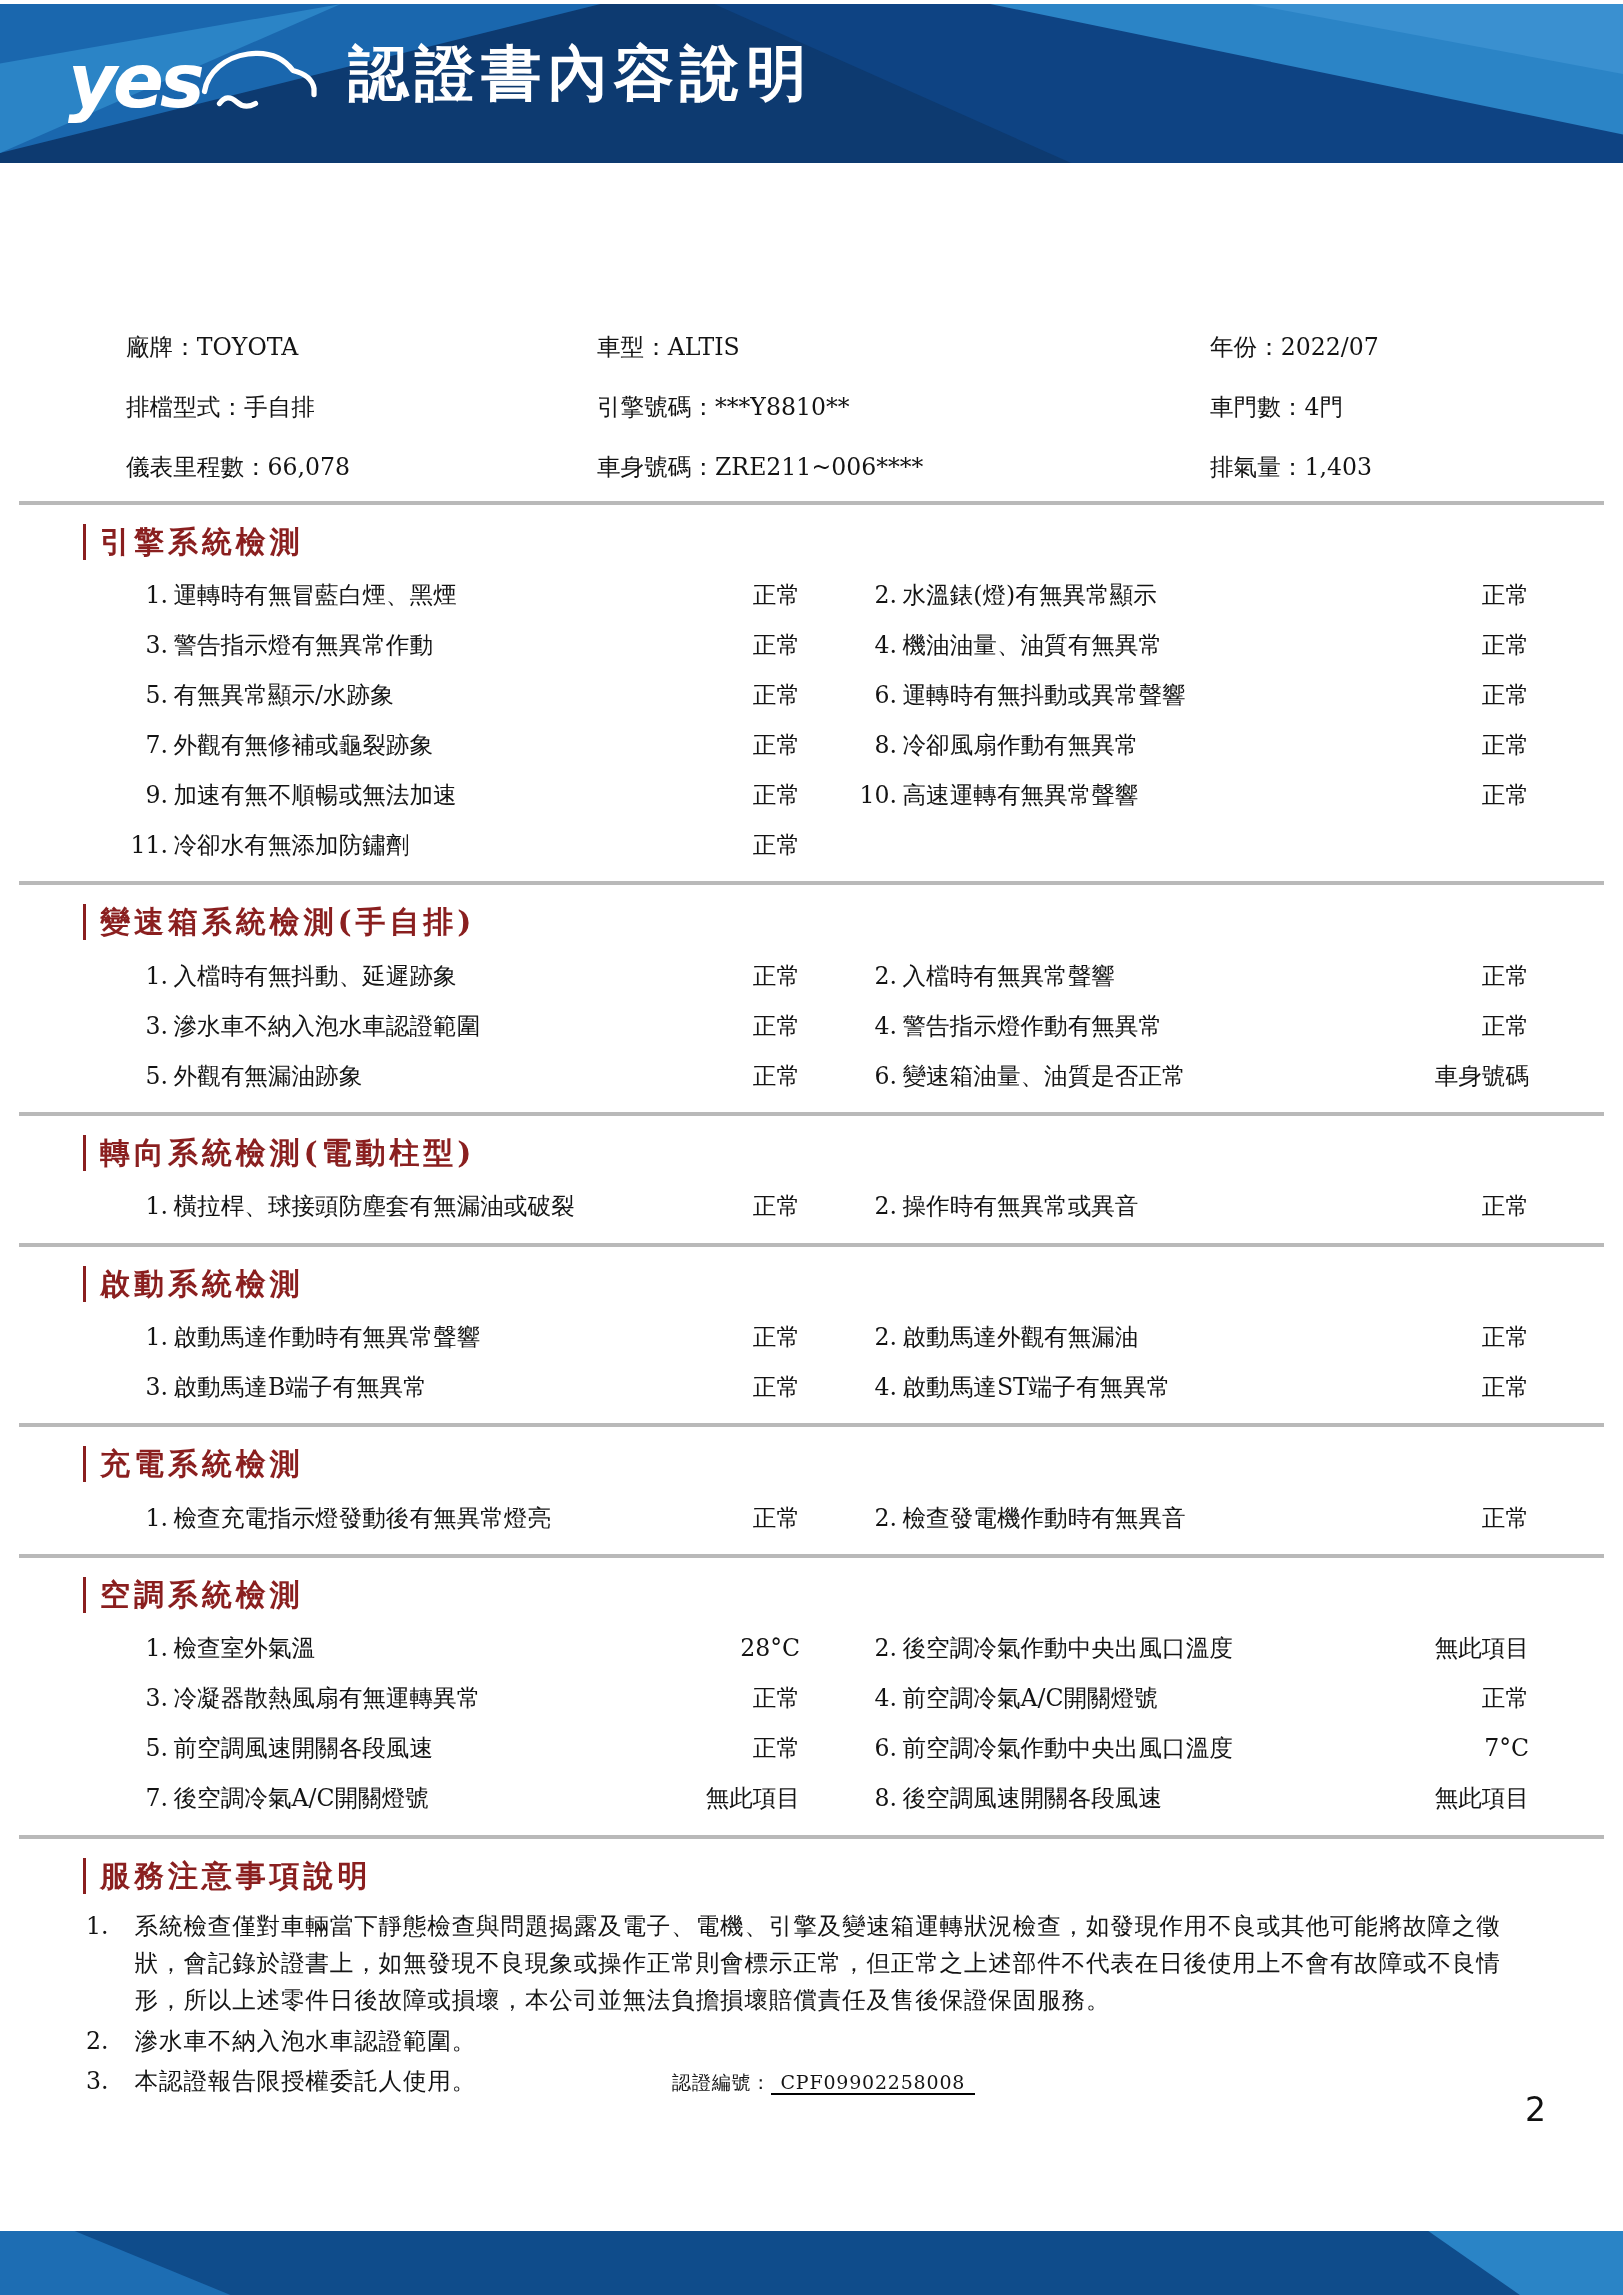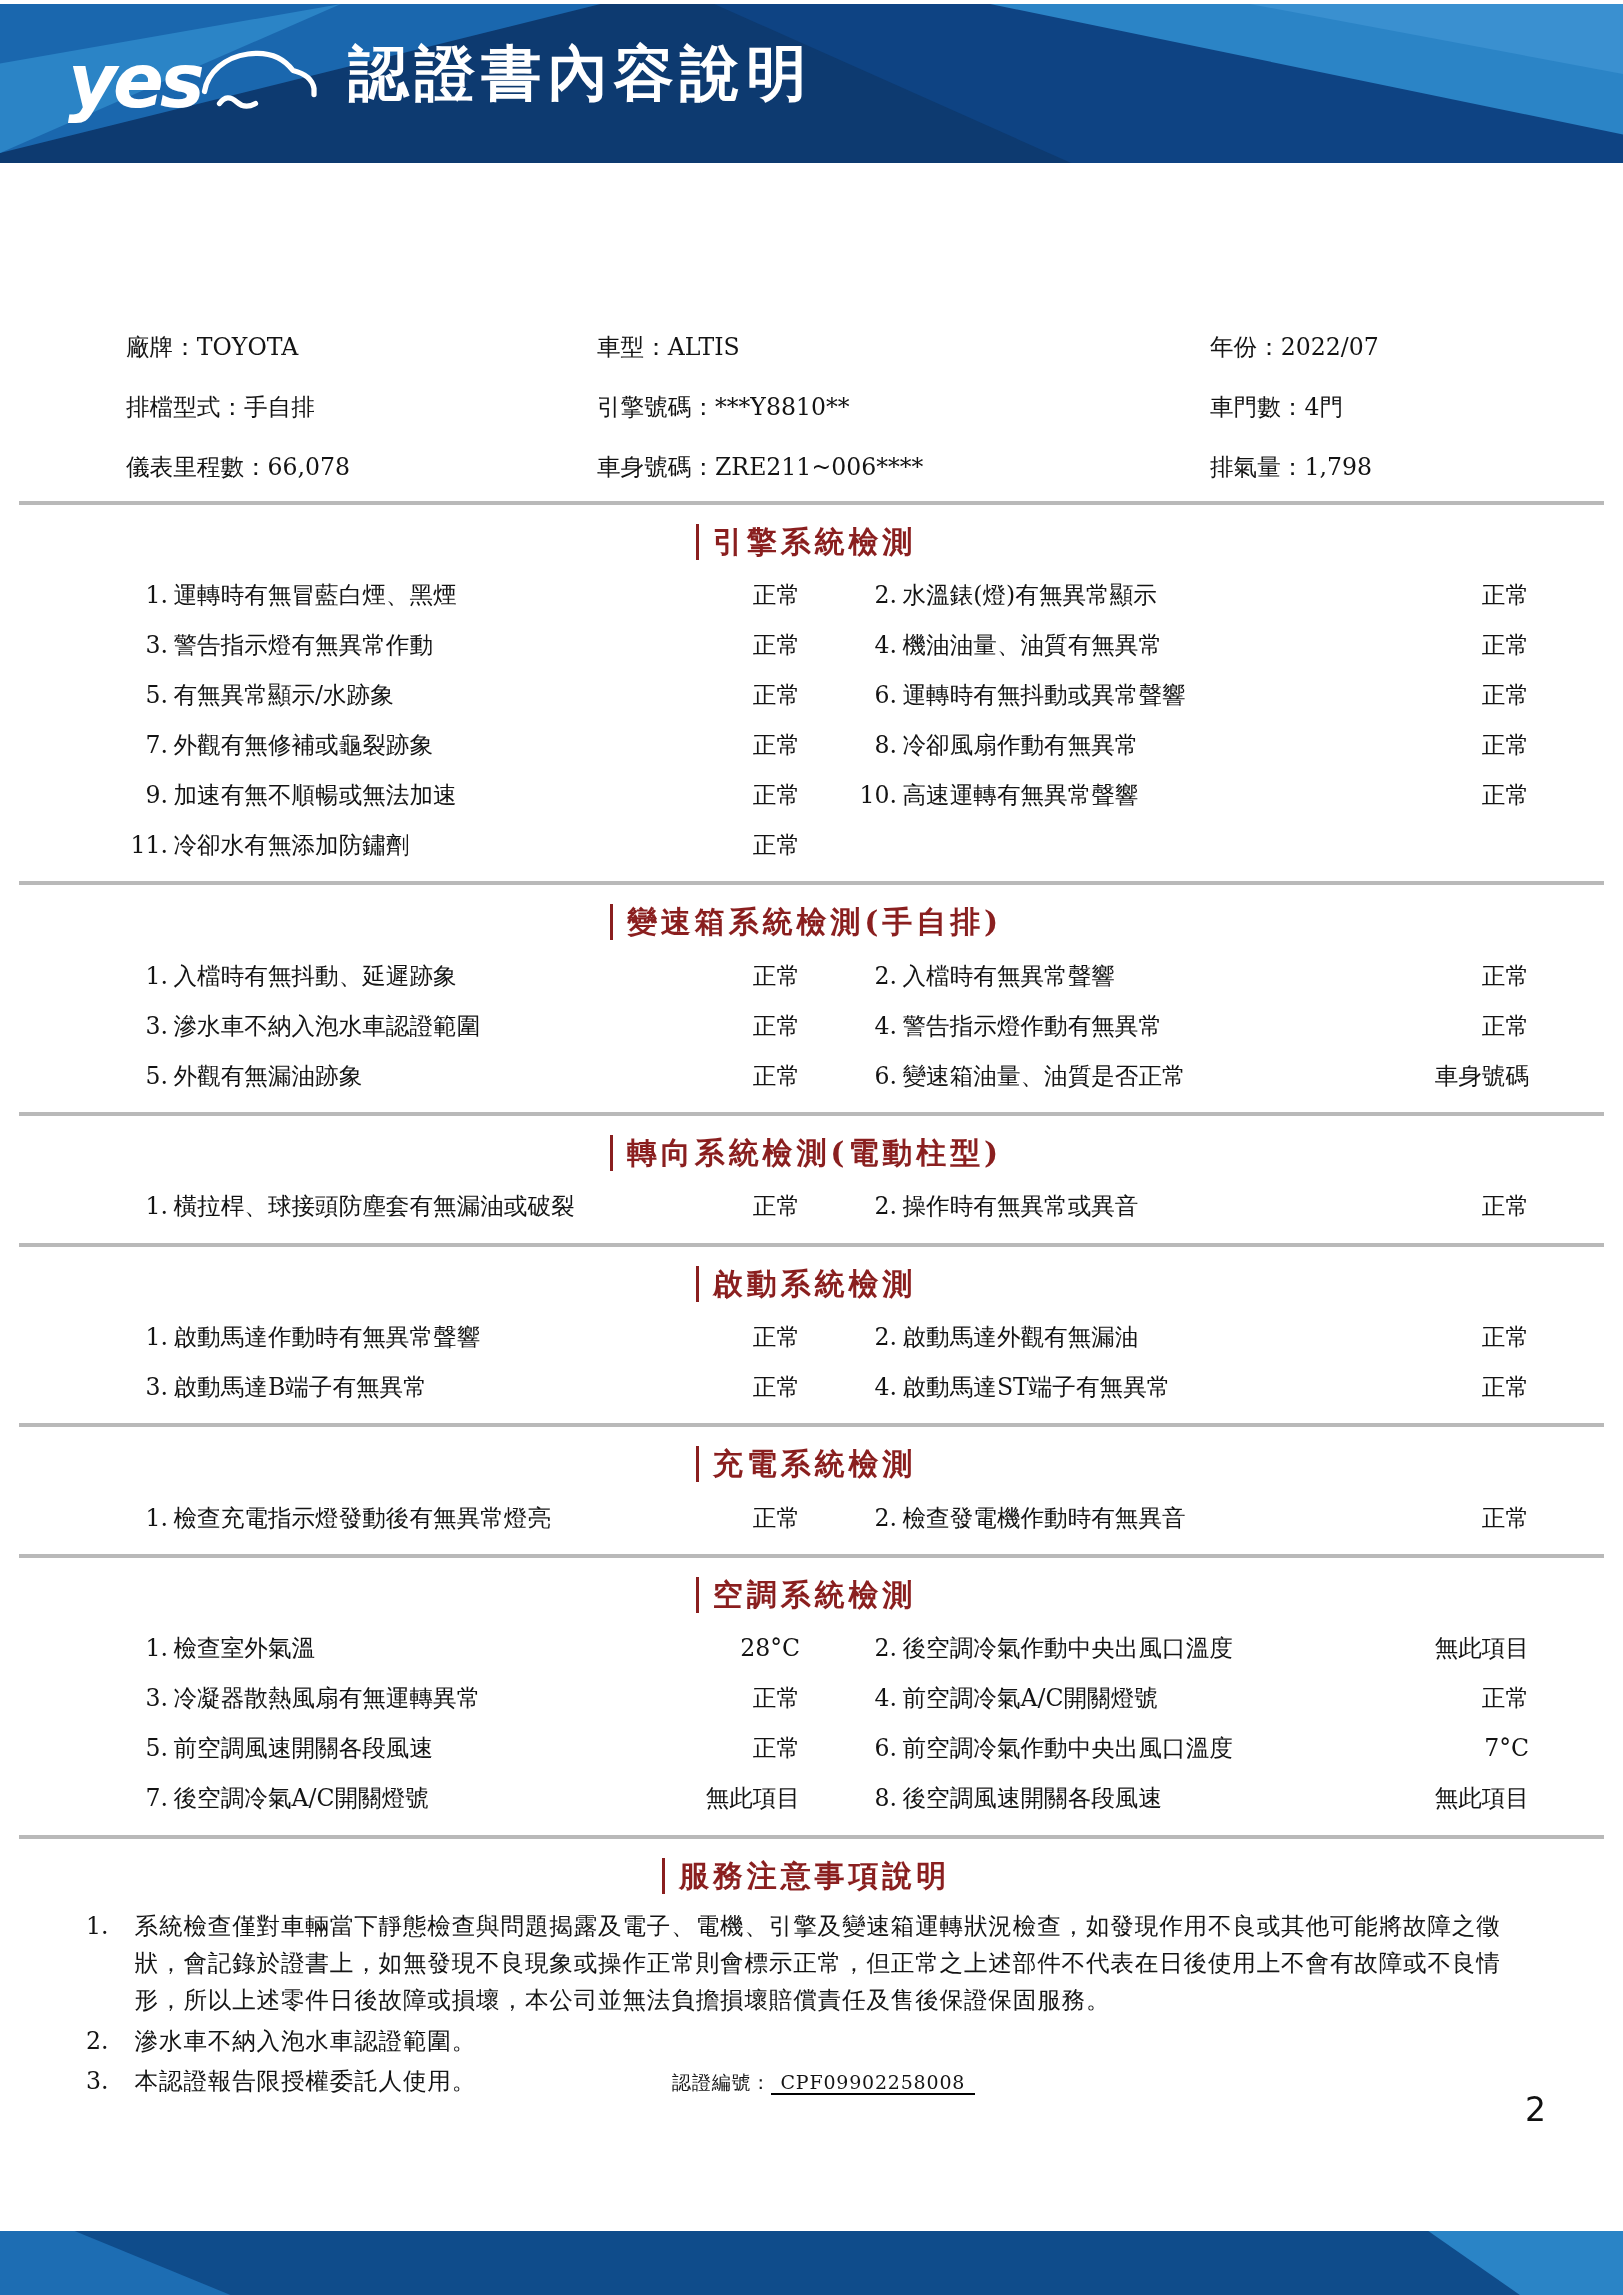--- a/index.html
+++ b/index.html
@@ -39,21 +39,21 @@
     display:grid;grid-template-columns:471px 613px 1fr;row-gap:29px;
     padding:20.4px 79px 0 126px;font-size:23.6px;line-height:31px;
   }
   .vi-field{white-space:nowrap}
 
   .rule{height:3.9px;background:var(--rule-gray,#b9b9b9);margin:17.3px 19px 0 19px}
 
   
   .sec-title{
     margin:19px 94px 0 83px;display:flex;align-items:center;
-    color:var(--section-red,#8a1f1f);font-weight:bold;font-size:30px;line-height:36px;letter-spacing:3.9px;justify-content:center;
+    color:var(--section-red,#8a1f1f);font-weight:bold;font-size:30px;line-height:36px;letter-spacing:3.9px;
   }
   .sec-bar{width:3.1px;height:36px;background:var(--section-red,#8a1f1f);margin-right:14px;flex:none}
   .items{
     display:grid;grid-template-columns:1fr 1fr;column-gap:55px;row-gap:19px;
     margin:20.4px 94px 0 126px;font-size:23.6px;line-height:31px;
   }
   .item{display:flex;align-items:baseline;white-space:nowrap}
   .item .no{min-width:42px;text-align:right;margin-right:5.5px;flex:none}
   .item .res{margin-left:auto;text-align:right;padding-left:15.7px}
   .sec .rule{margin-top:20.4px}
@@ -105,21 +105,21 @@
 
   <section class="vehicle-info" id="vehicle-info">
       <div class="vi-field"><span>廠牌：</span><span>TOYOTA</span></div>
       <div class="vi-field"><span>車型：</span><span>ALTIS</span></div>
       <div class="vi-field"><span>年份：</span><span>2022/07</span></div>
       <div class="vi-field"><span>排檔型式：</span><span>手自排</span></div>
       <div class="vi-field"><span>引擎號碼：</span><span>***Y8810**</span></div>
       <div class="vi-field"><span>車門數：</span><span>4門</span></div>
       <div class="vi-field"><span>儀表里程數：</span><span>66,078</span></div>
       <div class="vi-field"><span>車身號碼：</span><span>ZRE211~006****</span></div>
-      <div class="vi-field"><span>排氣量：</span><span>1,798</span></div>
+      <div class="vi-field"><span>排氣量：</span><span>1,403</span></div>
     </section>
   <div class="rule"></div>
 
   <main id="sections">
       <section class="sec">
     <div class="sec-title">
       <span class="sec-bar"></span>
       <span>引擎系統檢測</span>
     </div>
     <div class="items">

